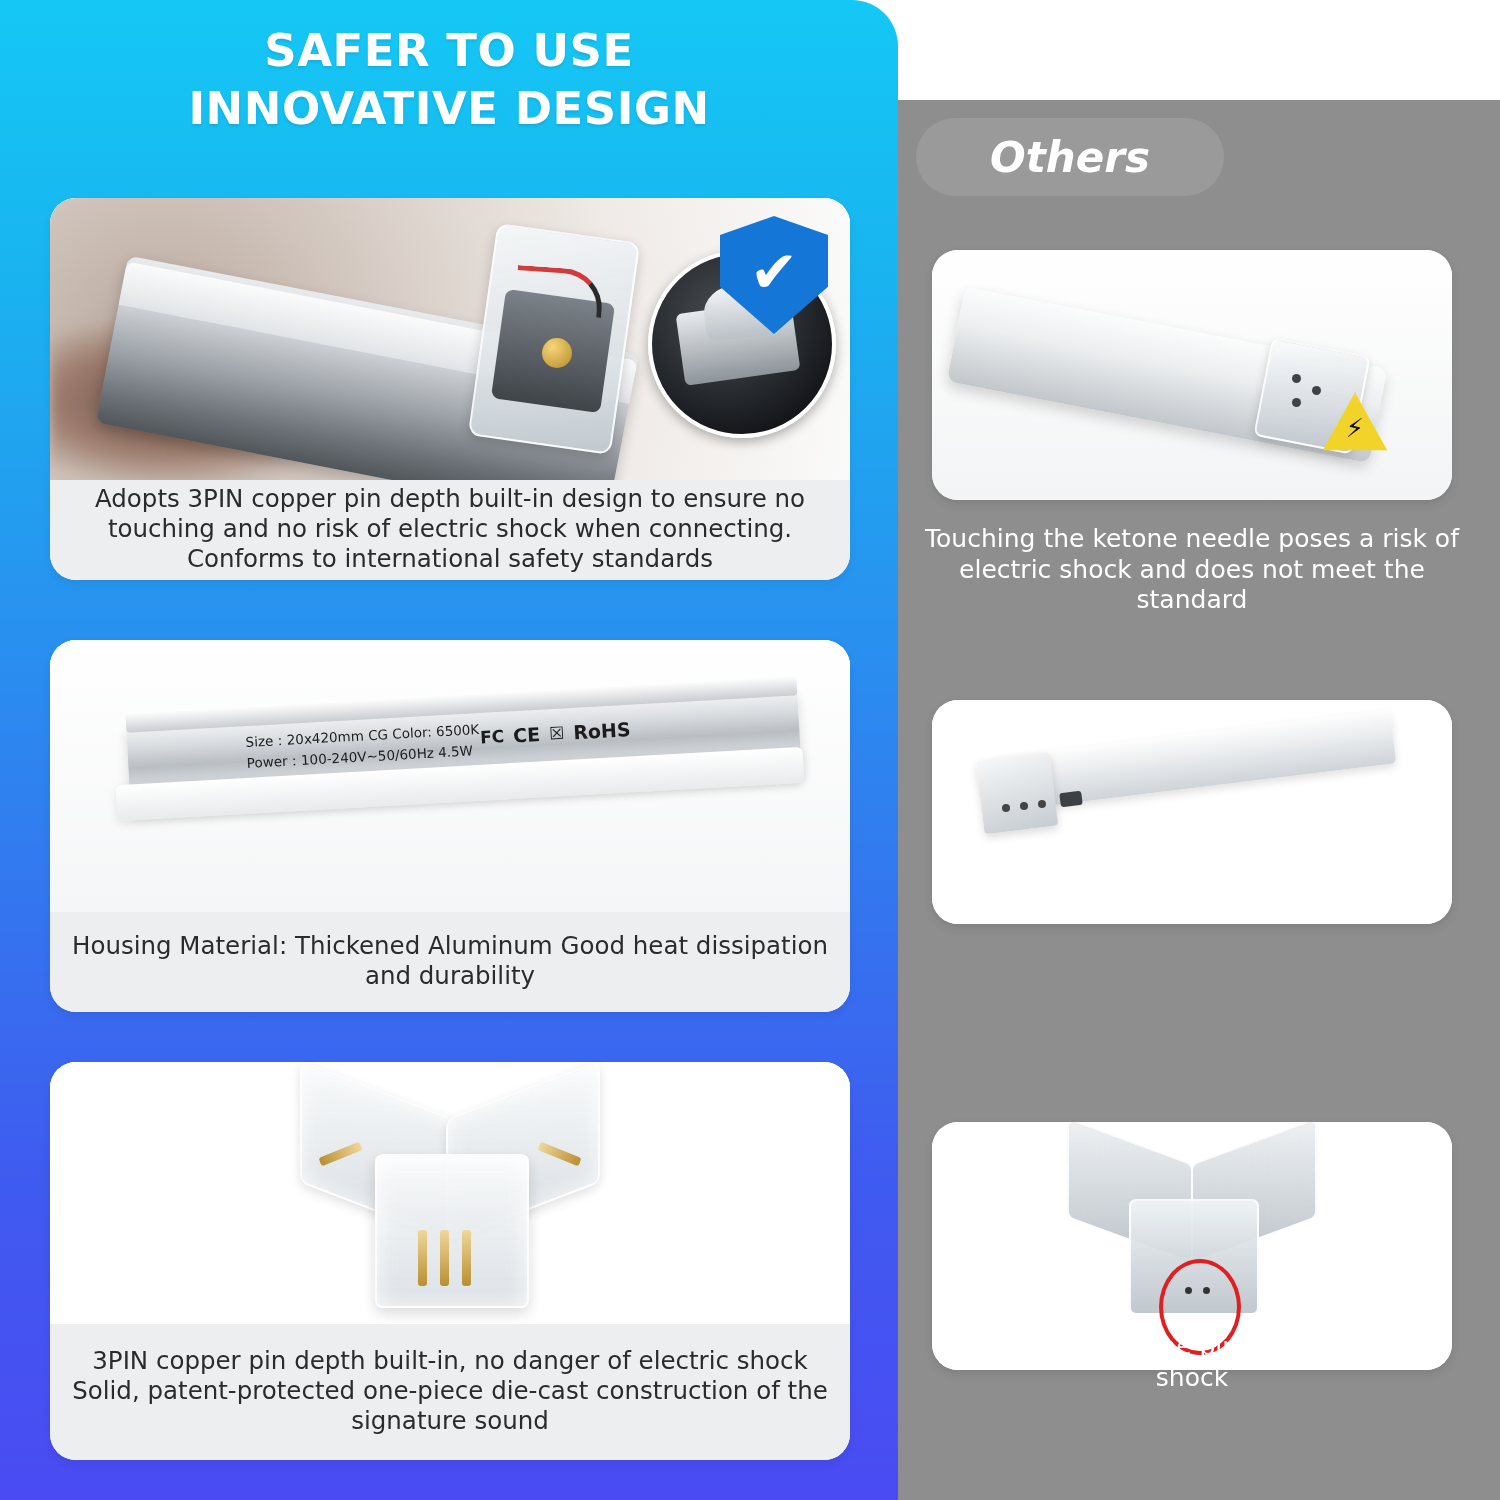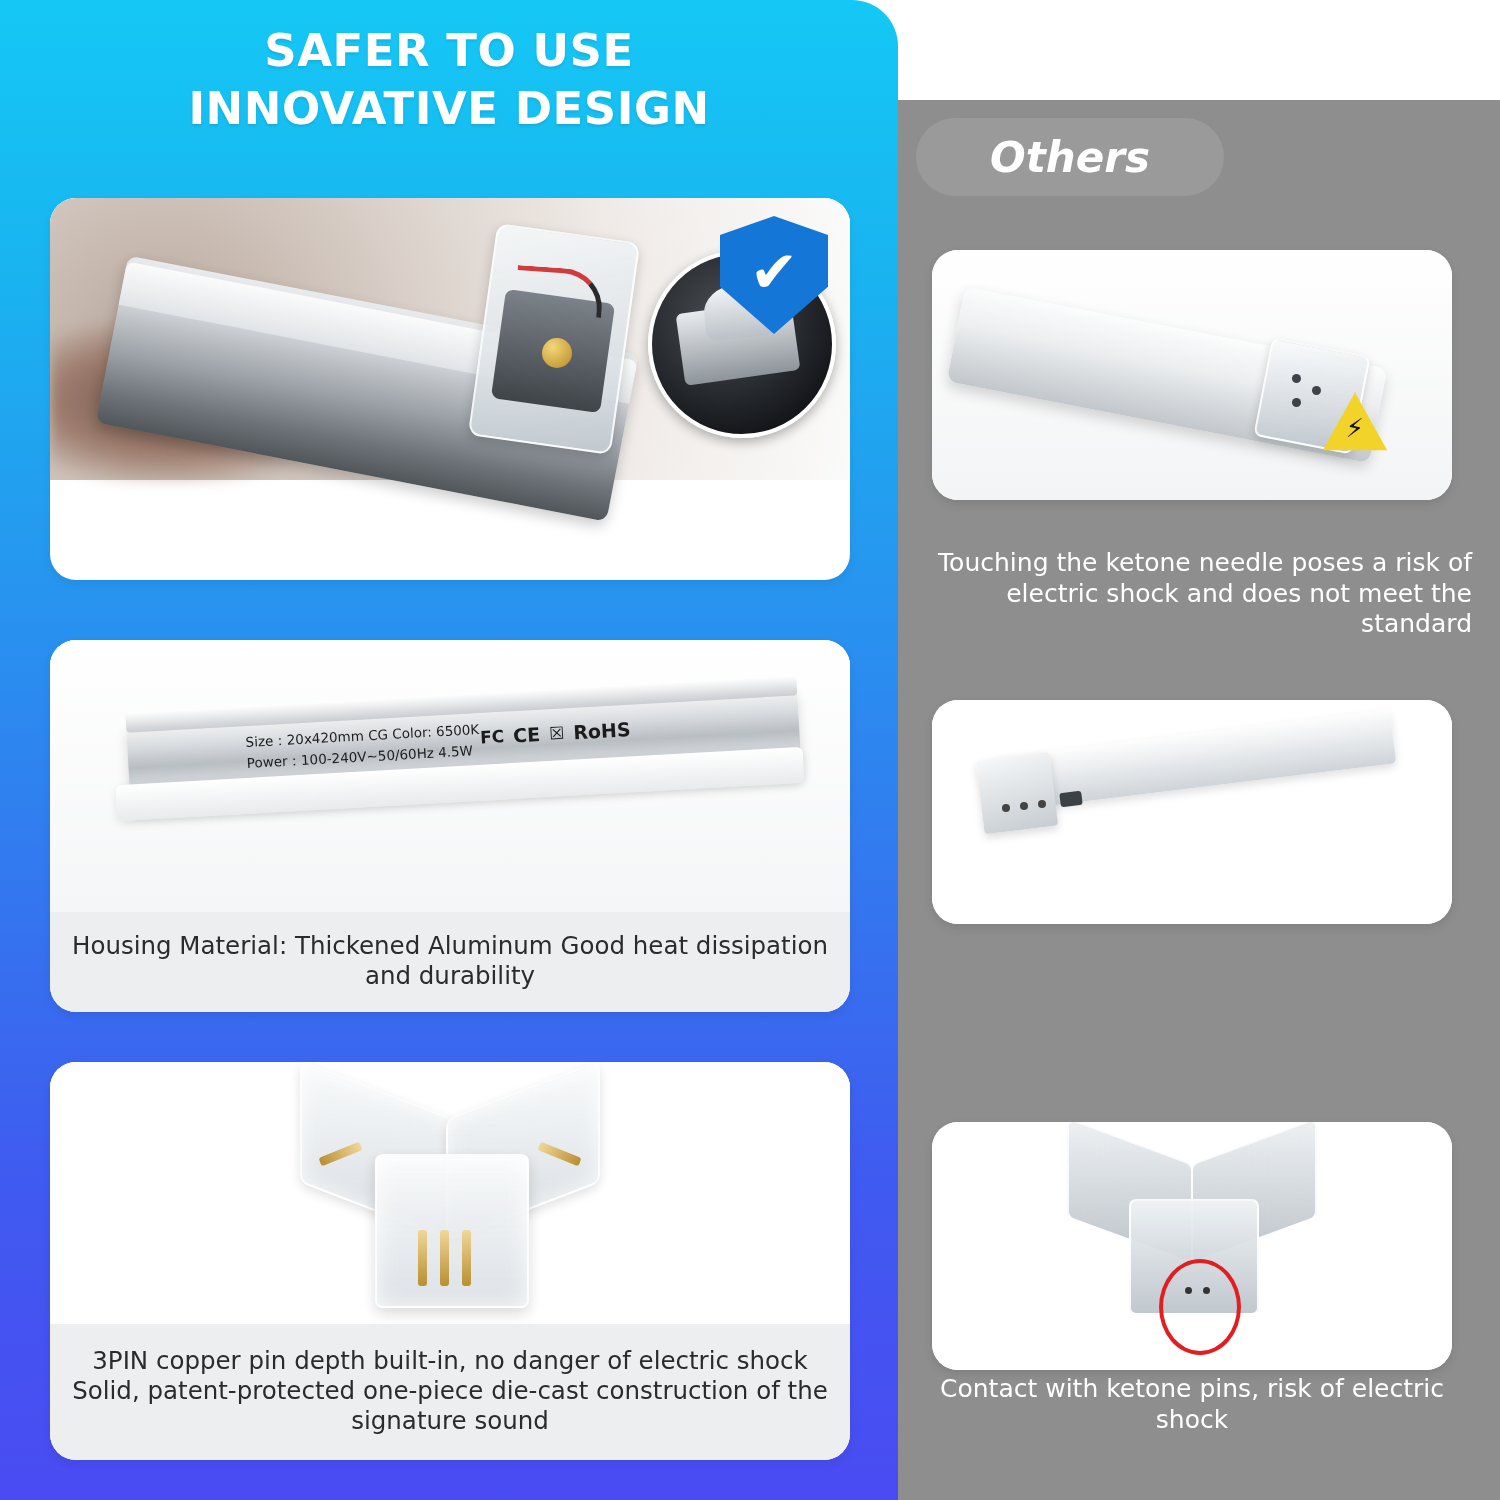--- a/index.html
+++ b/index.html
@@ -81,23 +81,23 @@
     overflow:hidden;
   }
   #rcard1{left:932px;top:250px;width:520px;height:250px;}
   #rcard2{left:932px;top:700px;width:520px;height:224px;}
   #rcard3{left:932px;top:1122px;width:520px;height:248px;}
 
   .rcaption{
     position:absolute;color:#ffffff;font-size:25px;line-height:1.22;
     text-align:center;width:560px;left:912px;
   }
-  #rcap1{top:548px;text-align:right;}
+  #rcap1{top:524px;}
   #rcap2{top:944px;}
-  #rcap3{top:1374px;}
+  #rcap3{top:1332px;}
 
   
   
   .c1-bg{position:absolute;inset:0;background:
      radial-gradient(circle at 14% 55%, #b8a79c 0%, #d9cfc8 35%, #efeae6 65%, #fbfbfb 100%);}
   .c1-blurhand{
     position:absolute;left:0;top:120px;width:300px;height:165px;
     background:radial-gradient(ellipse at 40% 50%, #6b5148 0%, #9d7c6d 45%, rgba(210,190,178,0) 75%);
     filter:blur(6px);
   }
@@ -333,20 +333,21 @@
       <div class="c1-wire"></div>
       <div class="c1-pin"></div>
       <div class="c1-zoom">
         <div class="c1-zoom-shape"></div>
         <div class="c1-zoom-shape2"></div>
       </div>
       <div class="c1-shield">
         <span class="c1-check">✔</span>
       </div>
     </div>
+    <div class="caption">Adopts 3PIN copper pin depth built-in design to ensure no touching and no risk of electric shock when connecting. Conforms to international safety standards</div>
   </div>
 
   <div class="card" id="card2">
     <div class="photo">
       <div class="c2-bg"></div>
       <div class="c2-bar">
         <div class="c2-bar-top"></div>
       </div>
       <div class="c2-diff"></div>
       <div class="c2-label">

